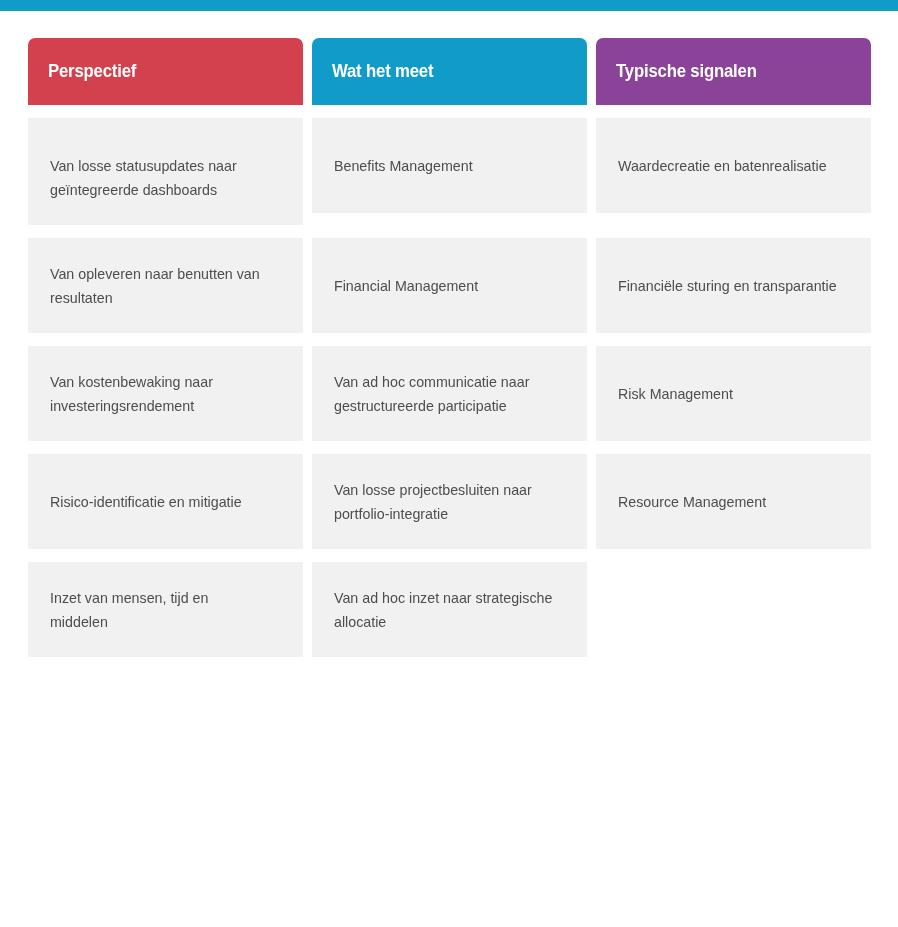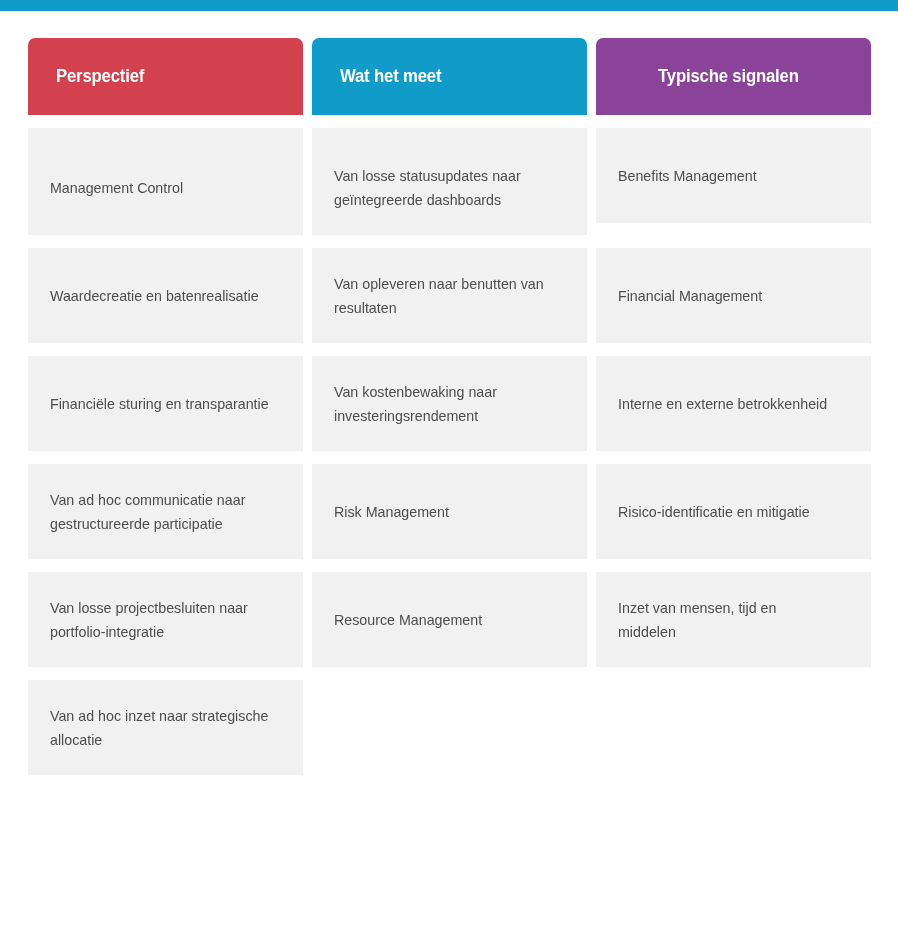--- a/index.html
+++ b/index.html
@@ -28,39 +28,39 @@
     left: 28px;
     top: 38px;
     width: 843px;
     display: grid;
     grid-template-columns: 275px 275px 275px;
     column-gap: 9px;
     row-gap: 13px;
   }
 
   .header-cell {
-    height: 77px;
+    height: 67px;
     border-radius: 7px 7px 0 0;
     display: flex;
     align-items: center;
-    padding: 0 28px;
+    padding: 0 20px;
     box-sizing: border-box;
   }
   .header-cell .header-label {
     color: #ffffff;
     font-size: 18px;
     font-weight: bold;
     letter-spacing: -0.2px;
     transform: scaleX(0.93);
     transform-origin: left center;
     white-space: nowrap;
   }
   .header-cell.c-red    { background: #D4414E; }
   .header-cell.c-blue   { background: #109BC9; align-items: center; }
-  .header-cell.c-purple { background: #8B4399; justify-content: center; }
+  .header-cell.c-purple { background: #8B4399; }
 
   .body-cell {
     height: 95px;
     background: #F1F1F1;
     display: flex;
     align-items: center;
     padding: 0 22px 0 22px;
     box-sizing: border-box;
   }
   
@@ -88,23 +88,20 @@
     <span class="header-label">Perspectief</span>
   </div>
   <div class="header-cell c-blue">
     <span class="header-label">Wat het meet</span>
   </div>
   <div class="header-cell c-purple">
     <span class="header-label">Typische signalen</span>
   </div>
 
   <div class="body-cell first-row">
-    <span class="cell-text">Management Control</span>
-  </div>
-  <div class="body-cell first-row">
     <span class="cell-text">Van losse statusupdates naar geïntegreerde dashboards</span>
   </div>
 
   <div class="body-cell">
     <span class="cell-text">Benefits Management</span>
   </div>
   <div class="body-cell">
     <span class="cell-text">Waardecreatie en batenrealisatie</span>
   </div>
   <div class="body-cell">
@@ -114,23 +111,20 @@
   <div class="body-cell">
     <span class="cell-text">Financial Management</span>
   </div>
   <div class="body-cell">
     <span class="cell-text">Financiële sturing en transparantie</span>
   </div>
   <div class="body-cell">
     <span class="cell-text">Van kostenbewaking naar investeringsrendement</span>
   </div>
 
-  <div class="body-cell">
-    <span class="cell-text">Interne en externe betrokkenheid</span>
-  </div>
   <div class="body-cell">
     <span class="cell-text">Van ad hoc communicatie naar gestructureerde participatie</span>
   </div>
 
   <div class="body-cell">
     <span class="cell-text">Risk Management</span>
   </div>
   <div class="body-cell">
     <span class="cell-text">Risico-identificatie en mitigatie</span>
   </div>

